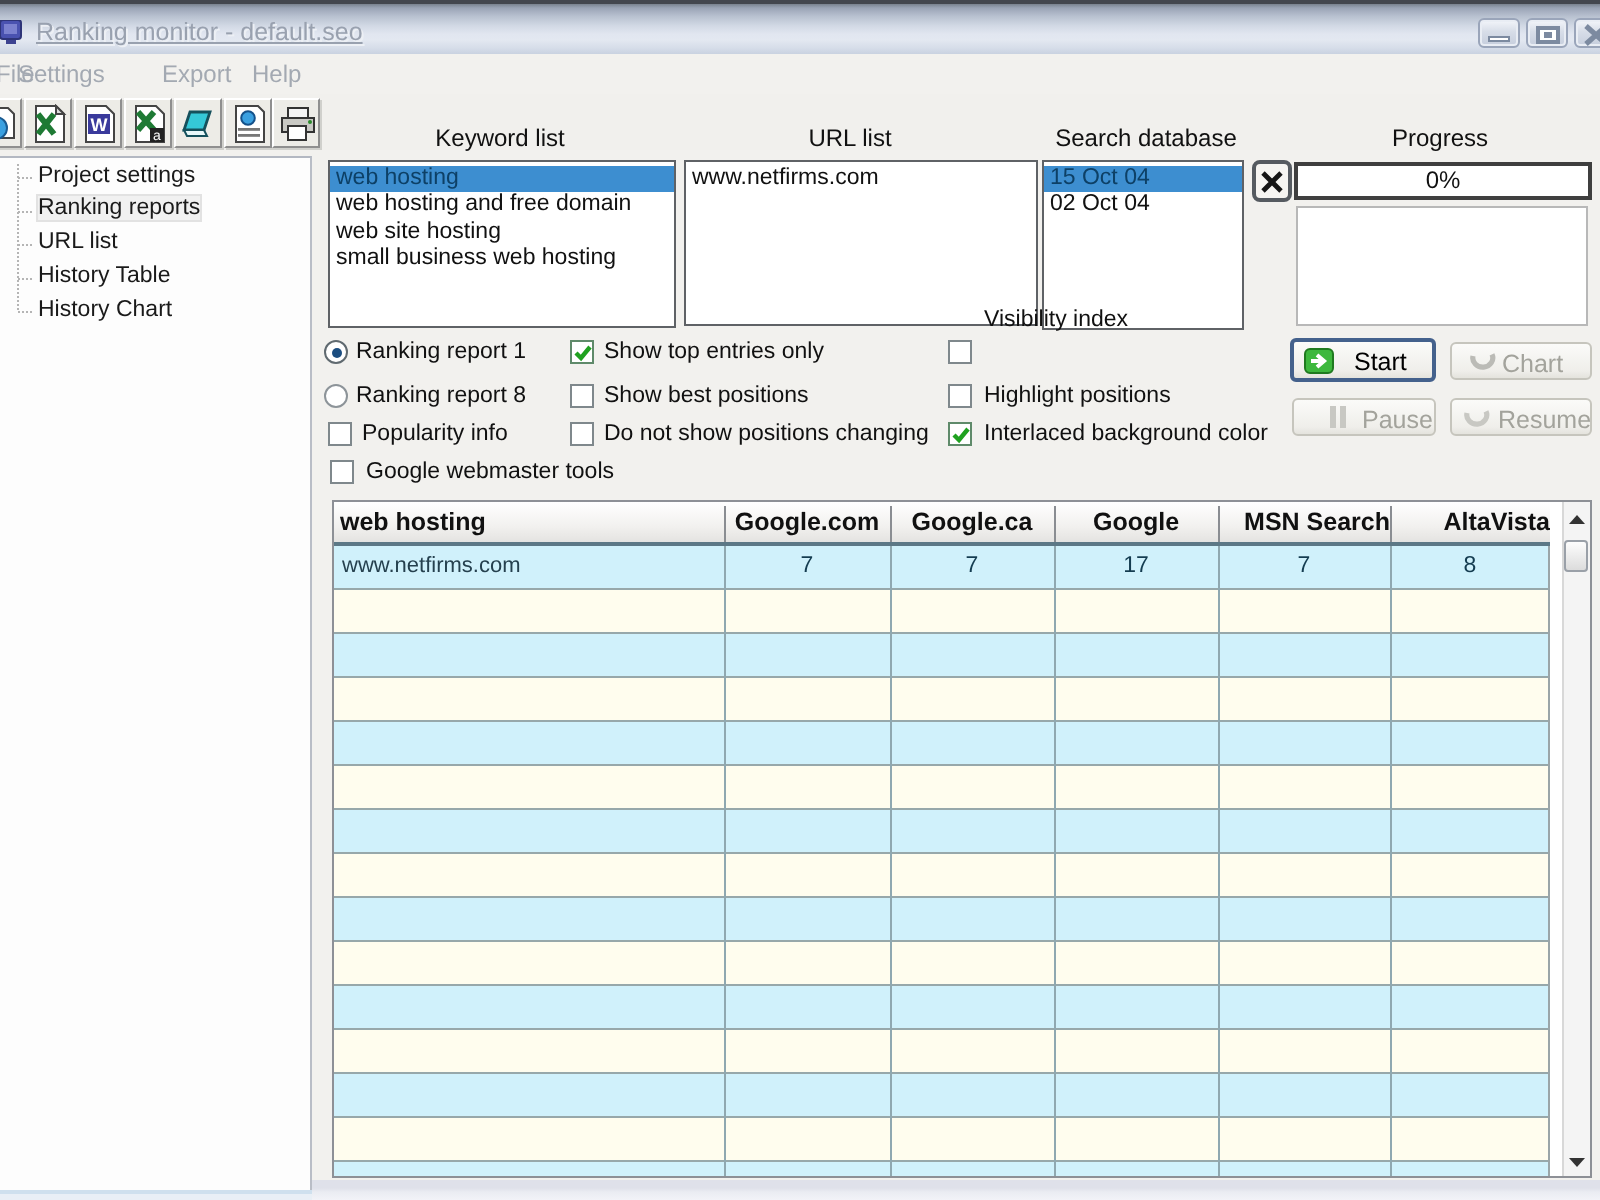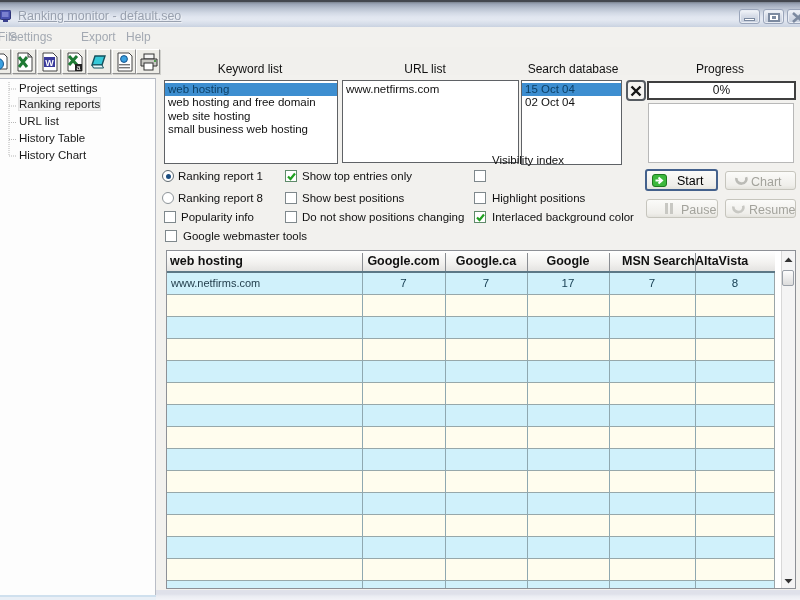--- a/index.html
+++ b/index.html
@@ -250,21 +250,21 @@
   <div class="vline" style="left:360px;top:22px;height:315px;"></div>
   <div class="vline" style="left:442px;top:22px;height:315px;"></div>
   <div class="vline" style="left:528px;top:22px;height:315px;"></div>
   <div class="vline" style="left:607px;top:22px;height:315px;background:#9aa5a8;"></div>
 
   <div class="hcell" style="left:0;width:195px;padding-left:3px;">web hosting</div>
   <div class="hcell" style="left:195px;width:83px;text-align:center;">Google.com</div>
   <div class="hcell" style="left:278px;width:82px;text-align:center;">Google.ca</div>
   <div class="hcell" style="left:360px;width:82px;text-align:center;">Google</div>
   <div class="hcell" style="left:442px;width:86px;text-align:right;">MSN Search</div>
-  <div class="hcell" style="left:528px;width:80px;text-align:left;">AltaVista</div>
+  <div class="hcell" style="left:528px;width:80px;text-align:right;">AltaVista</div>
   <div style="position:absolute;left:195px;top:2px;width:1px;height:18px;background:#8a8d92;"></div>
   <div style="position:absolute;left:278px;top:2px;width:1px;height:18px;background:#8a8d92;"></div>
   <div style="position:absolute;left:360px;top:2px;width:1px;height:18px;background:#8a8d92;"></div>
   <div style="position:absolute;left:442px;top:2px;width:1px;height:18px;background:#8a8d92;"></div>
   <div style="position:absolute;left:528px;top:2px;width:1px;height:18px;background:#8a8d92;"></div>
   <div style="position:absolute;left:0;top:20px;width:608px;height:2px;background:#5c7886;"></div>
 
   <div style="position:absolute;left:4px;top:22px;height:21px;line-height:21px;font-size:11px;color:#25404e;">www.netfirms.com</div>
   <div class="cellnum" style="left:195px;width:83px;top:22px;">7</div>
   <div class="cellnum" style="left:278px;width:82px;top:22px;">7</div>

